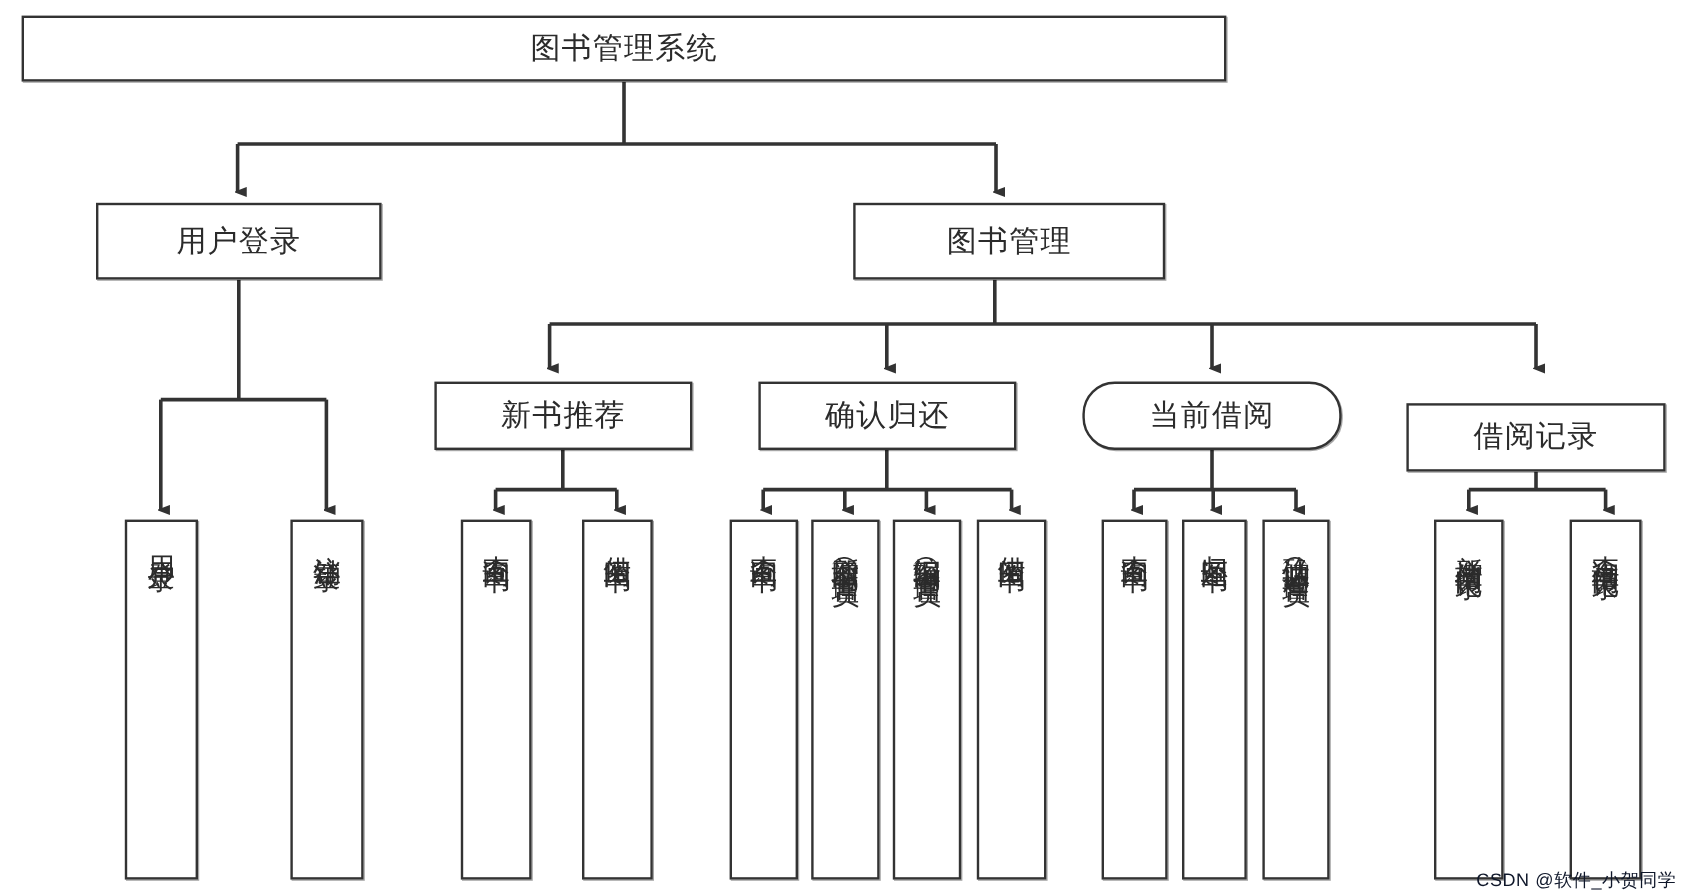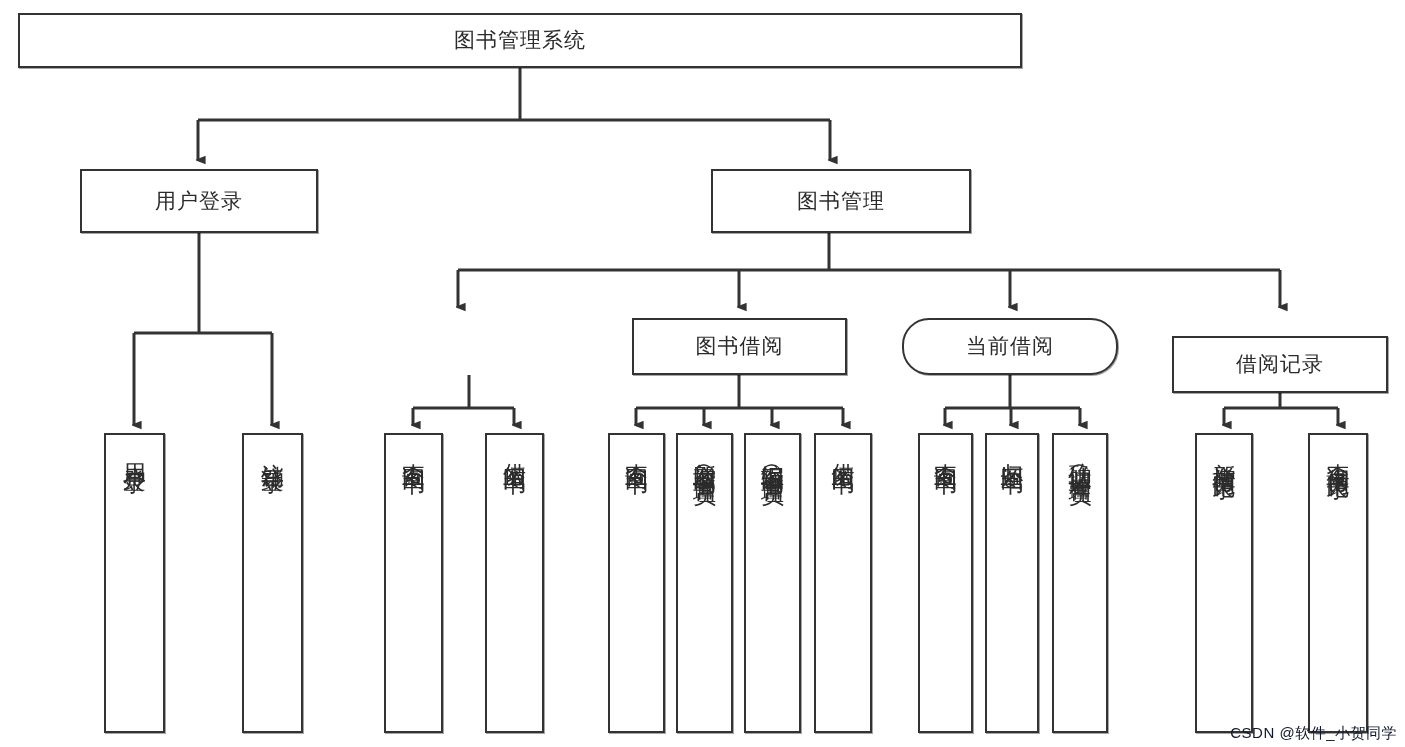--- a/index.html
+++ b/index.html
@@ -31,21 +31,21 @@
     border: 2px solid #333333;
     background: #ffffff;
     color: #2b2b2b;
     display: flex;
     align-items: center;
     justify-content: center;
     text-align: center;
     box-shadow: 1px 1px 0 rgba(0,0,0,0.35);
   }
   .node .label {
-    font-size: 21px;
+    font-size: 25px;
     line-height: 1.15;
     letter-spacing: 1px;
     white-space: nowrap;
     color: #2b2b2b;
   }
   .node.vertical {
     align-items: flex-start;
     padding-top: 10px;
   }
   .node.vertical .label {
@@ -128,22 +128,25 @@
     <span class="label">图书管理系统</span>
   </div>
 
   <div class="node" style="left:80px; top:169px; width:238px; height:64px;">
     <span class="label">用户登录</span>
   </div>
   <div class="node" style="left:711px; top:169px; width:260px; height:64px;">
     <span class="label">图书管理</span>
   </div>
 
+  <div class="node" style="left:362px; top:318px; width:215px; height:57px;">
+    <span class="label">新书推荐</span>
+  </div>
   <div class="node" style="left:632px; top:318px; width:215px; height:57px;">
-    <span class="label">图书借阅</span>
+    <span class="label">确认归还</span>
   </div>
   <div class="node" style="left:902px; top:318px; width:216px; height:57px;border-radius:27px;">
     <span class="label">当前借阅</span>
   </div>
   <div class="node" style="left:1172px; top:336px; width:216px; height:57px;">
     <span class="label">借阅记录</span>
   </div>
 
   <div class="node vertical" style="left:104px; top:433px; width:61px; height:300px;">
     <span class="label">用户登录</span>

